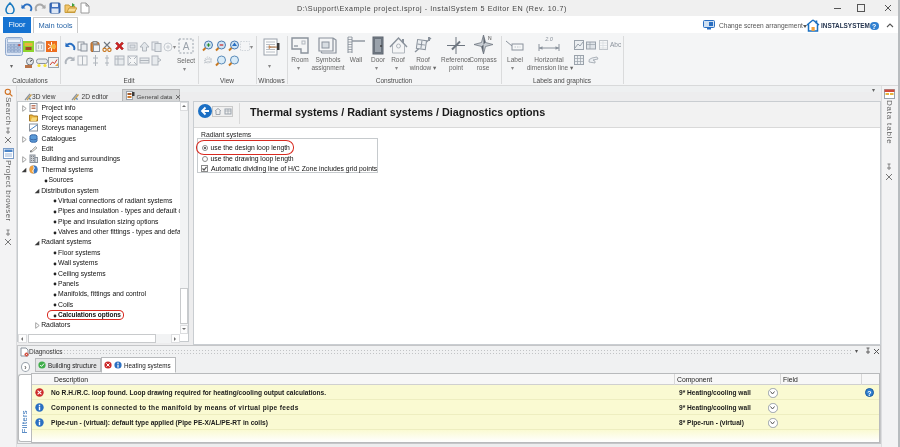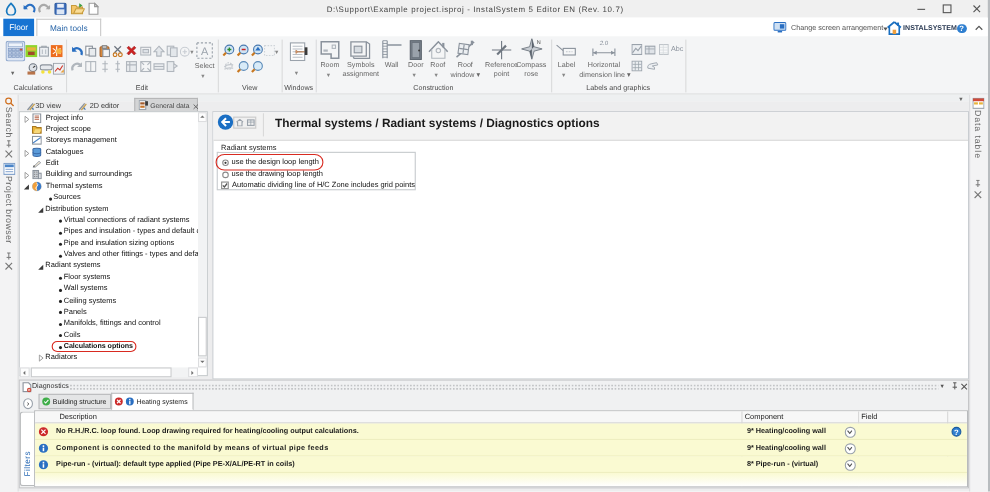--- a/index.html
+++ b/index.html
@@ -43,21 +43,21 @@
 <div class="abs" style="left:834px;top:7.5px;width:7px;height:1.2px;background:#555;"></div>
 <div class="abs" style="left:857px;top:3.5px;width:8px;height:8px;border:1px solid #555;"></div>
 <svg class="abs" style="left:884px;top:4px;" width="8" height="8" viewBox="0 0 8 8">
     <path d="M1 1 L7 7 M7 1 L1 7" stroke="#555" stroke-width="1"></path>
   </svg>
 <div class="abs" style="left:898px;top:0;width:2px;height:447px;background:#b8bcbf;"></div>
 
 
 <div class="abs" style="left:0;top:16px;width:898px;height:17px;background:#ffffff;"></div>
 <div class="abs" style="left:3px;top:17px;width:28px;height:16px;background:#1673d2;color:#fff;font-size:7.5px;text-align:center;line-height:16px;">Floor</div>
-<div class="abs" style="left:33px;top:17px;width:59px;height:16px;background:#fff;border:1px solid #c9c9c9;border-bottom:none;color:#2a66a8;font-size:7.5px;text-align:center;line-height:15px;">Main tools</div>
+<div class="abs" style="left:33px;top:17px;width:45px;height:16px;background:#fff;border:1px solid #c9c9c9;border-bottom:none;color:#2a66a8;font-size:7.5px;text-align:center;line-height:15px;">Main tools</div>
 
 <svg class="abs" style="left:703px;top:20px;" width="12" height="10" viewBox="0 0 12 10">
     <rect x="0.5" y="0.5" width="11" height="7" rx="1" fill="#cfe0f2" stroke="#2a6fc2"></rect>
     <rect x="4" y="8" width="4" height="1.5" fill="#2a6fc2"></rect>
     <rect x="6" y="2" width="4" height="4" fill="#2a6fc2"></rect>
   </svg>
 <div class="abs txt" style="left:719px;top:22px;font-size:6.6px;color:#555;">Change screen arrangement</div><div class="abs" style="left:803px;top:25px;width:0;height:0;border-left:2.5px solid transparent;border-right:2.5px solid transparent;border-top:3px solid #555;"></div>
 <svg class="abs" style="left:806px;top:19px;" width="14" height="13" viewBox="0 0 14 13">
     <path d="M7 1 L13 6 M7 1 L1 6 M2.5 5 v7 h9 v-7" fill="none" stroke="#1a6fc0" stroke-width="1.5"></path>
     <rect x="9.5" y="1.5" width="1.8" height="3" fill="#1a6fc0"></rect>

